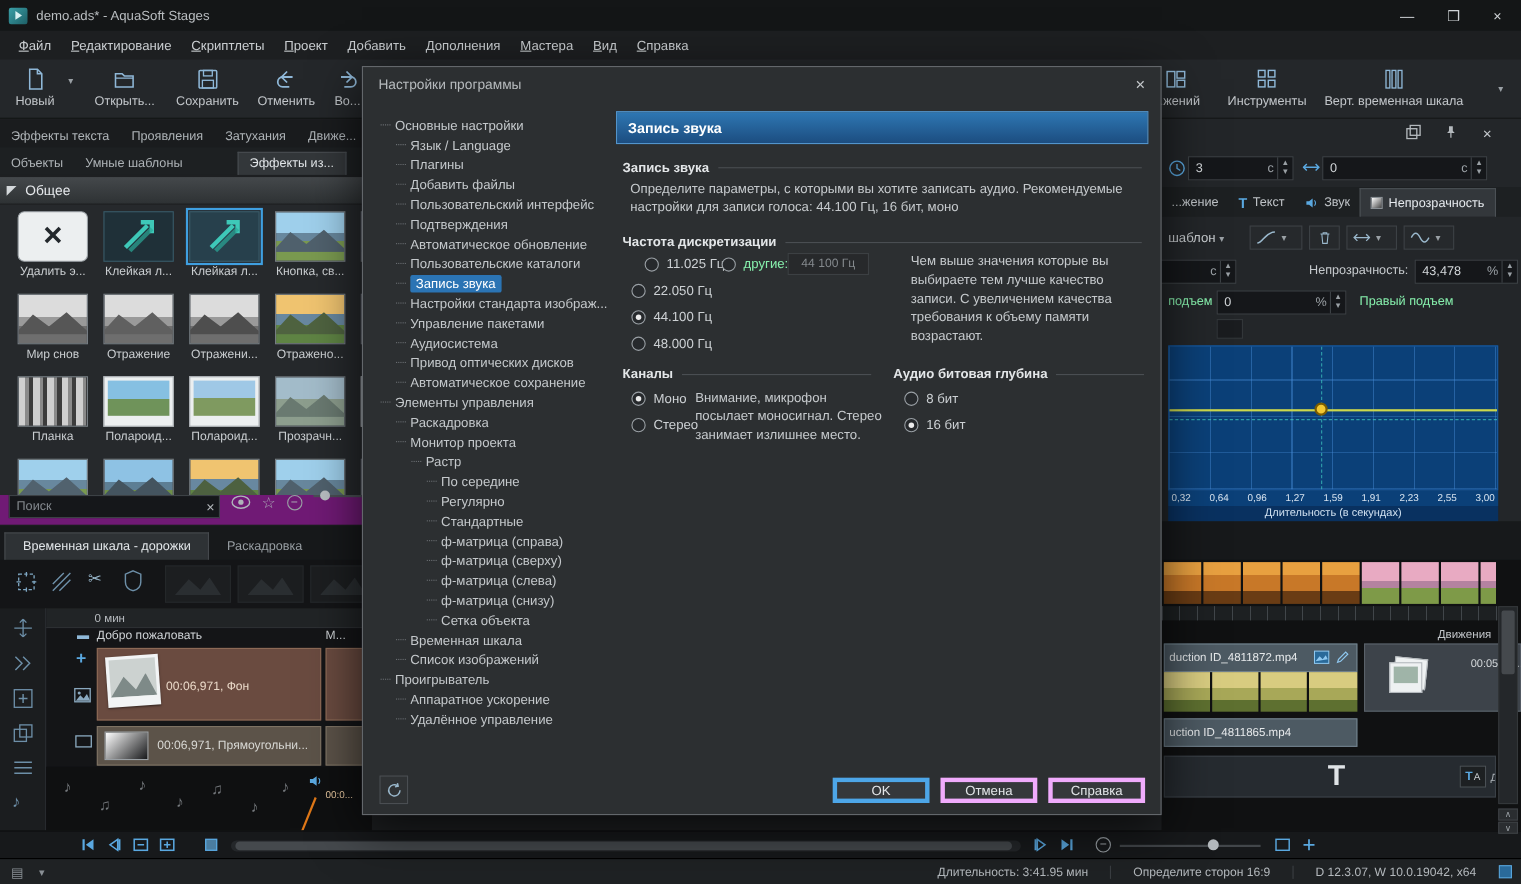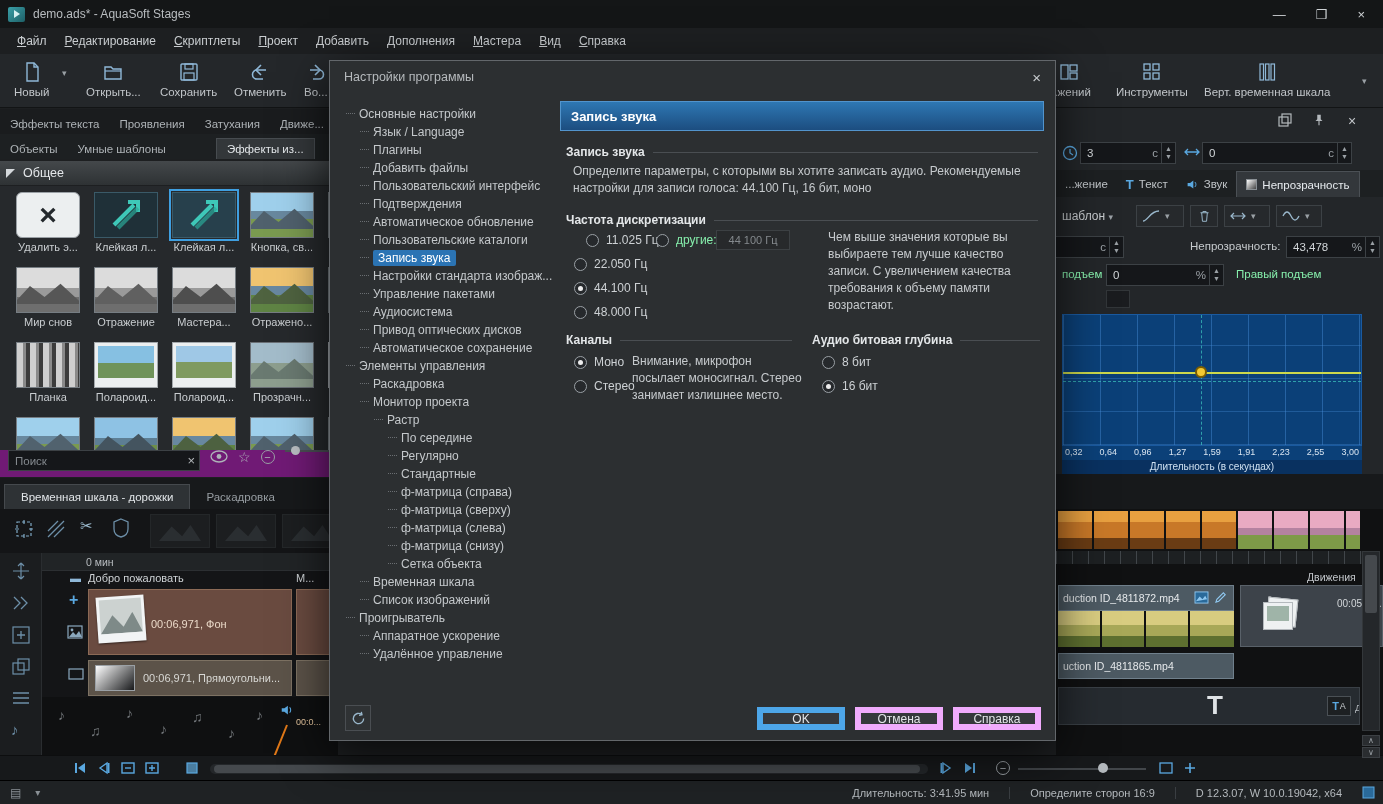--- a/index.html
+++ b/index.html
@@ -174,21 +174,21 @@
           background:linear-gradient(180deg,#2e77b3,#1c4d80);border:1px solid #5294cc;
           display:flex;align-items:center;padding:0 10px;color:#fff;font-weight:bold;font-size:13px}
   .sect{position:absolute;display:flex;align-items:center;gap:8px;font-weight:bold;color:#e3e6e8;font-size:12px}
   .sect .line{height:1px;background:#4a4e52}
   .para{position:absolute;color:#c6cacd;font-size:12px;line-height:1.42}
   .radiorow{position:absolute;display:flex;align-items:center;gap:7px;font-size:12px;color:#cdd1d4;white-space:nowrap}
   .radio{width:13px;height:13px;border-radius:50%;border:1px solid #9aa0a5;background:#26292c;position:relative;flex:none}
   .radio.on::after{content:"";position:absolute;inset:3px;border-radius:50%;background:#ececec}
   .othinput{position:absolute;width:74px;height:20px;background:#27292b;border:1px solid #3c4043;color:#84898d;
             font-family:"Liberation Sans",sans-serif;font-size:11px;text-align:center}
-  .dbtn{position:absolute;width:88px;height:23px;background:#35383b;border:6px solid #f0abfc;color:#e2e5e8;
+  .dbtn{position:absolute;width:88px;height:23px;background:#35383b;border:4px solid #f0abfc;color:#e2e5e8;
         font-size:12px;display:flex;align-items:center;justify-content:center}
   .dbtn.focus{border-color:#4da6e8}
   .resetbtn{position:absolute;left:15px;top:644px;width:26px;height:26px;border:1px solid #4a4e52;background:#2f3234;
             display:flex;align-items:center;justify-content:center}
 </style>
 </head>
 <body>
 
 <div class="app">
 
@@ -353,21 +353,21 @@
     <div class="cell">
       <div class="thumb mnt ph-g1" style="--m:#565656"></div>
       <div class="tlabel">Мир снов</div>
     </div>
     <div class="cell">
       <div class="thumb mnt ph-g1" style="--m:#606060"></div>
       <div class="tlabel">Отражение</div>
     </div>
     <div class="cell">
       <div class="thumb mnt ph-g1" style="--m:#4e4e4e"></div>
-      <div class="tlabel">Мастера...</div>
+      <div class="tlabel">Отражени...</div>
     </div>
     <div class="cell">
       <div class="thumb mnt ph-c3" style="--m:#4f6340"></div>
       <div class="tlabel">Отражено...</div>
     </div>
     <div class="cell">
       <div class="thumb mnt ph-g1" style="--m:#585858"></div>
       <div class="tlabel"></div>
     </div>
 

